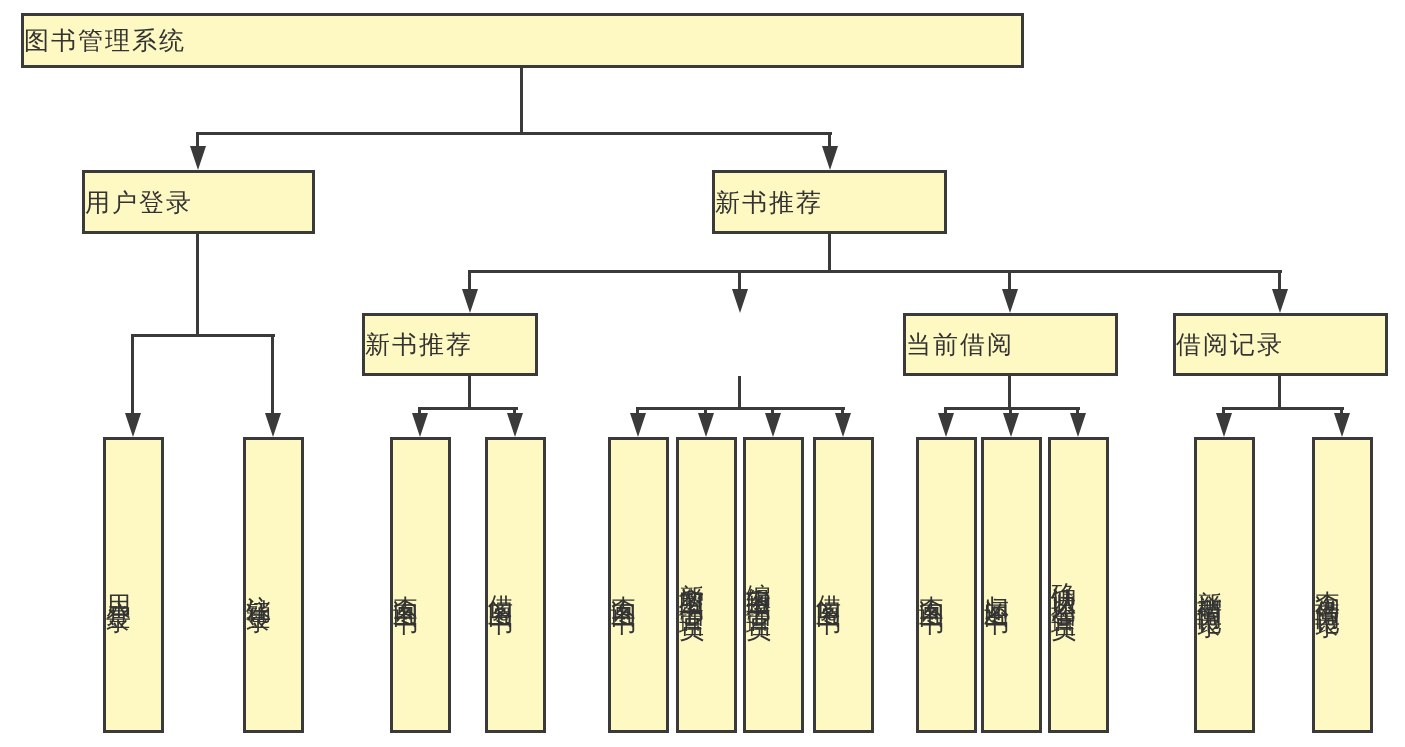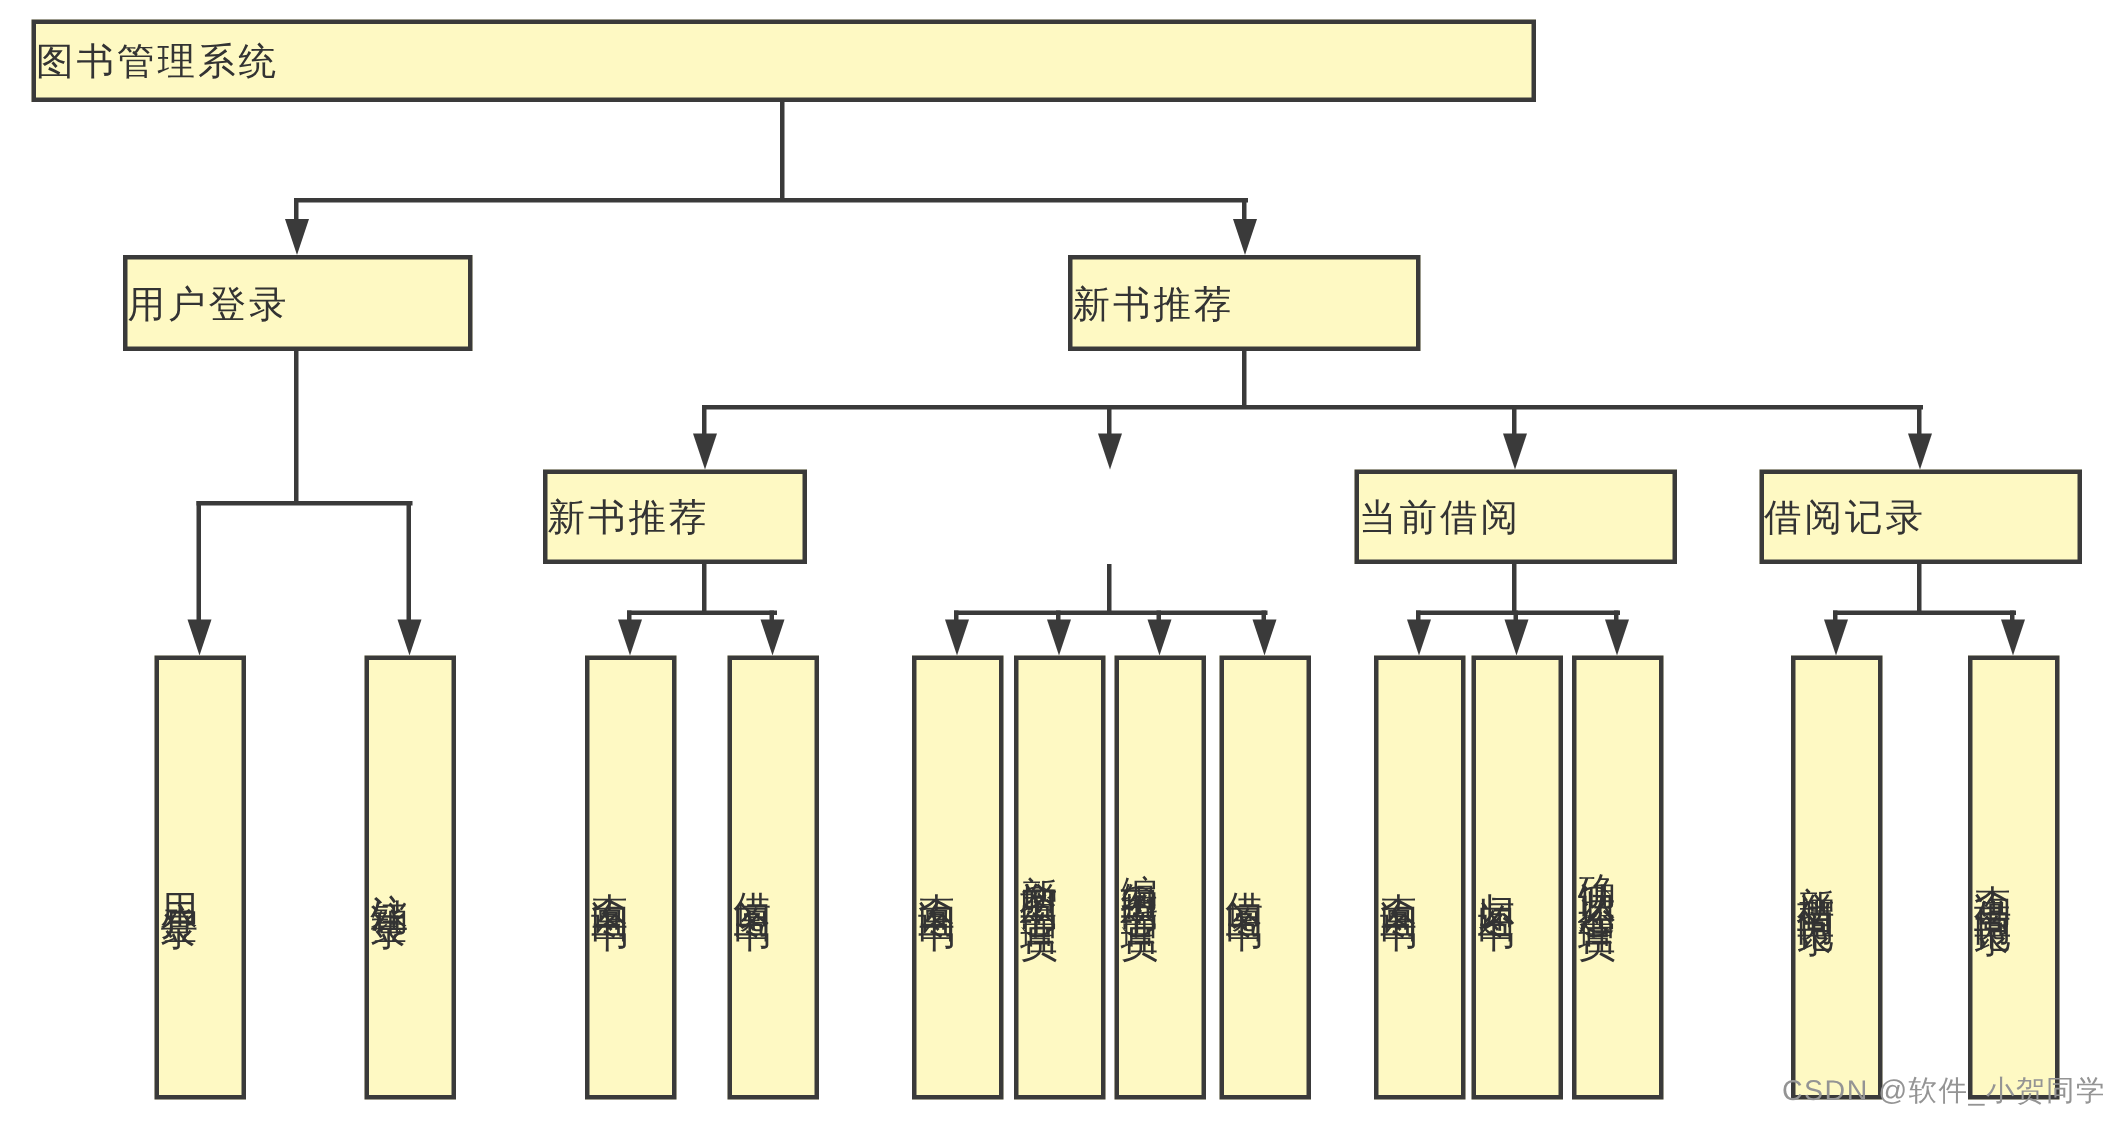--- a/index.html
+++ b/index.html
@@ -157,15 +157,14 @@
     <span class="v-label">确认归还（管理员）</span>
   </div>
 
   <div class="node" style="left:1194px;top:437px;width:61px;height:296px">
     <span class="v-label">新增借阅记录</span>
   </div>
   <div class="node" style="left:1312px;top:437px;width:61px;height:296px">
     <span class="v-label">查询借阅记录</span>
   </div>
 
-  <div class="watermark">CSDN @软件_小贺同学</div>
 
 </div>
 
 </body></html>

